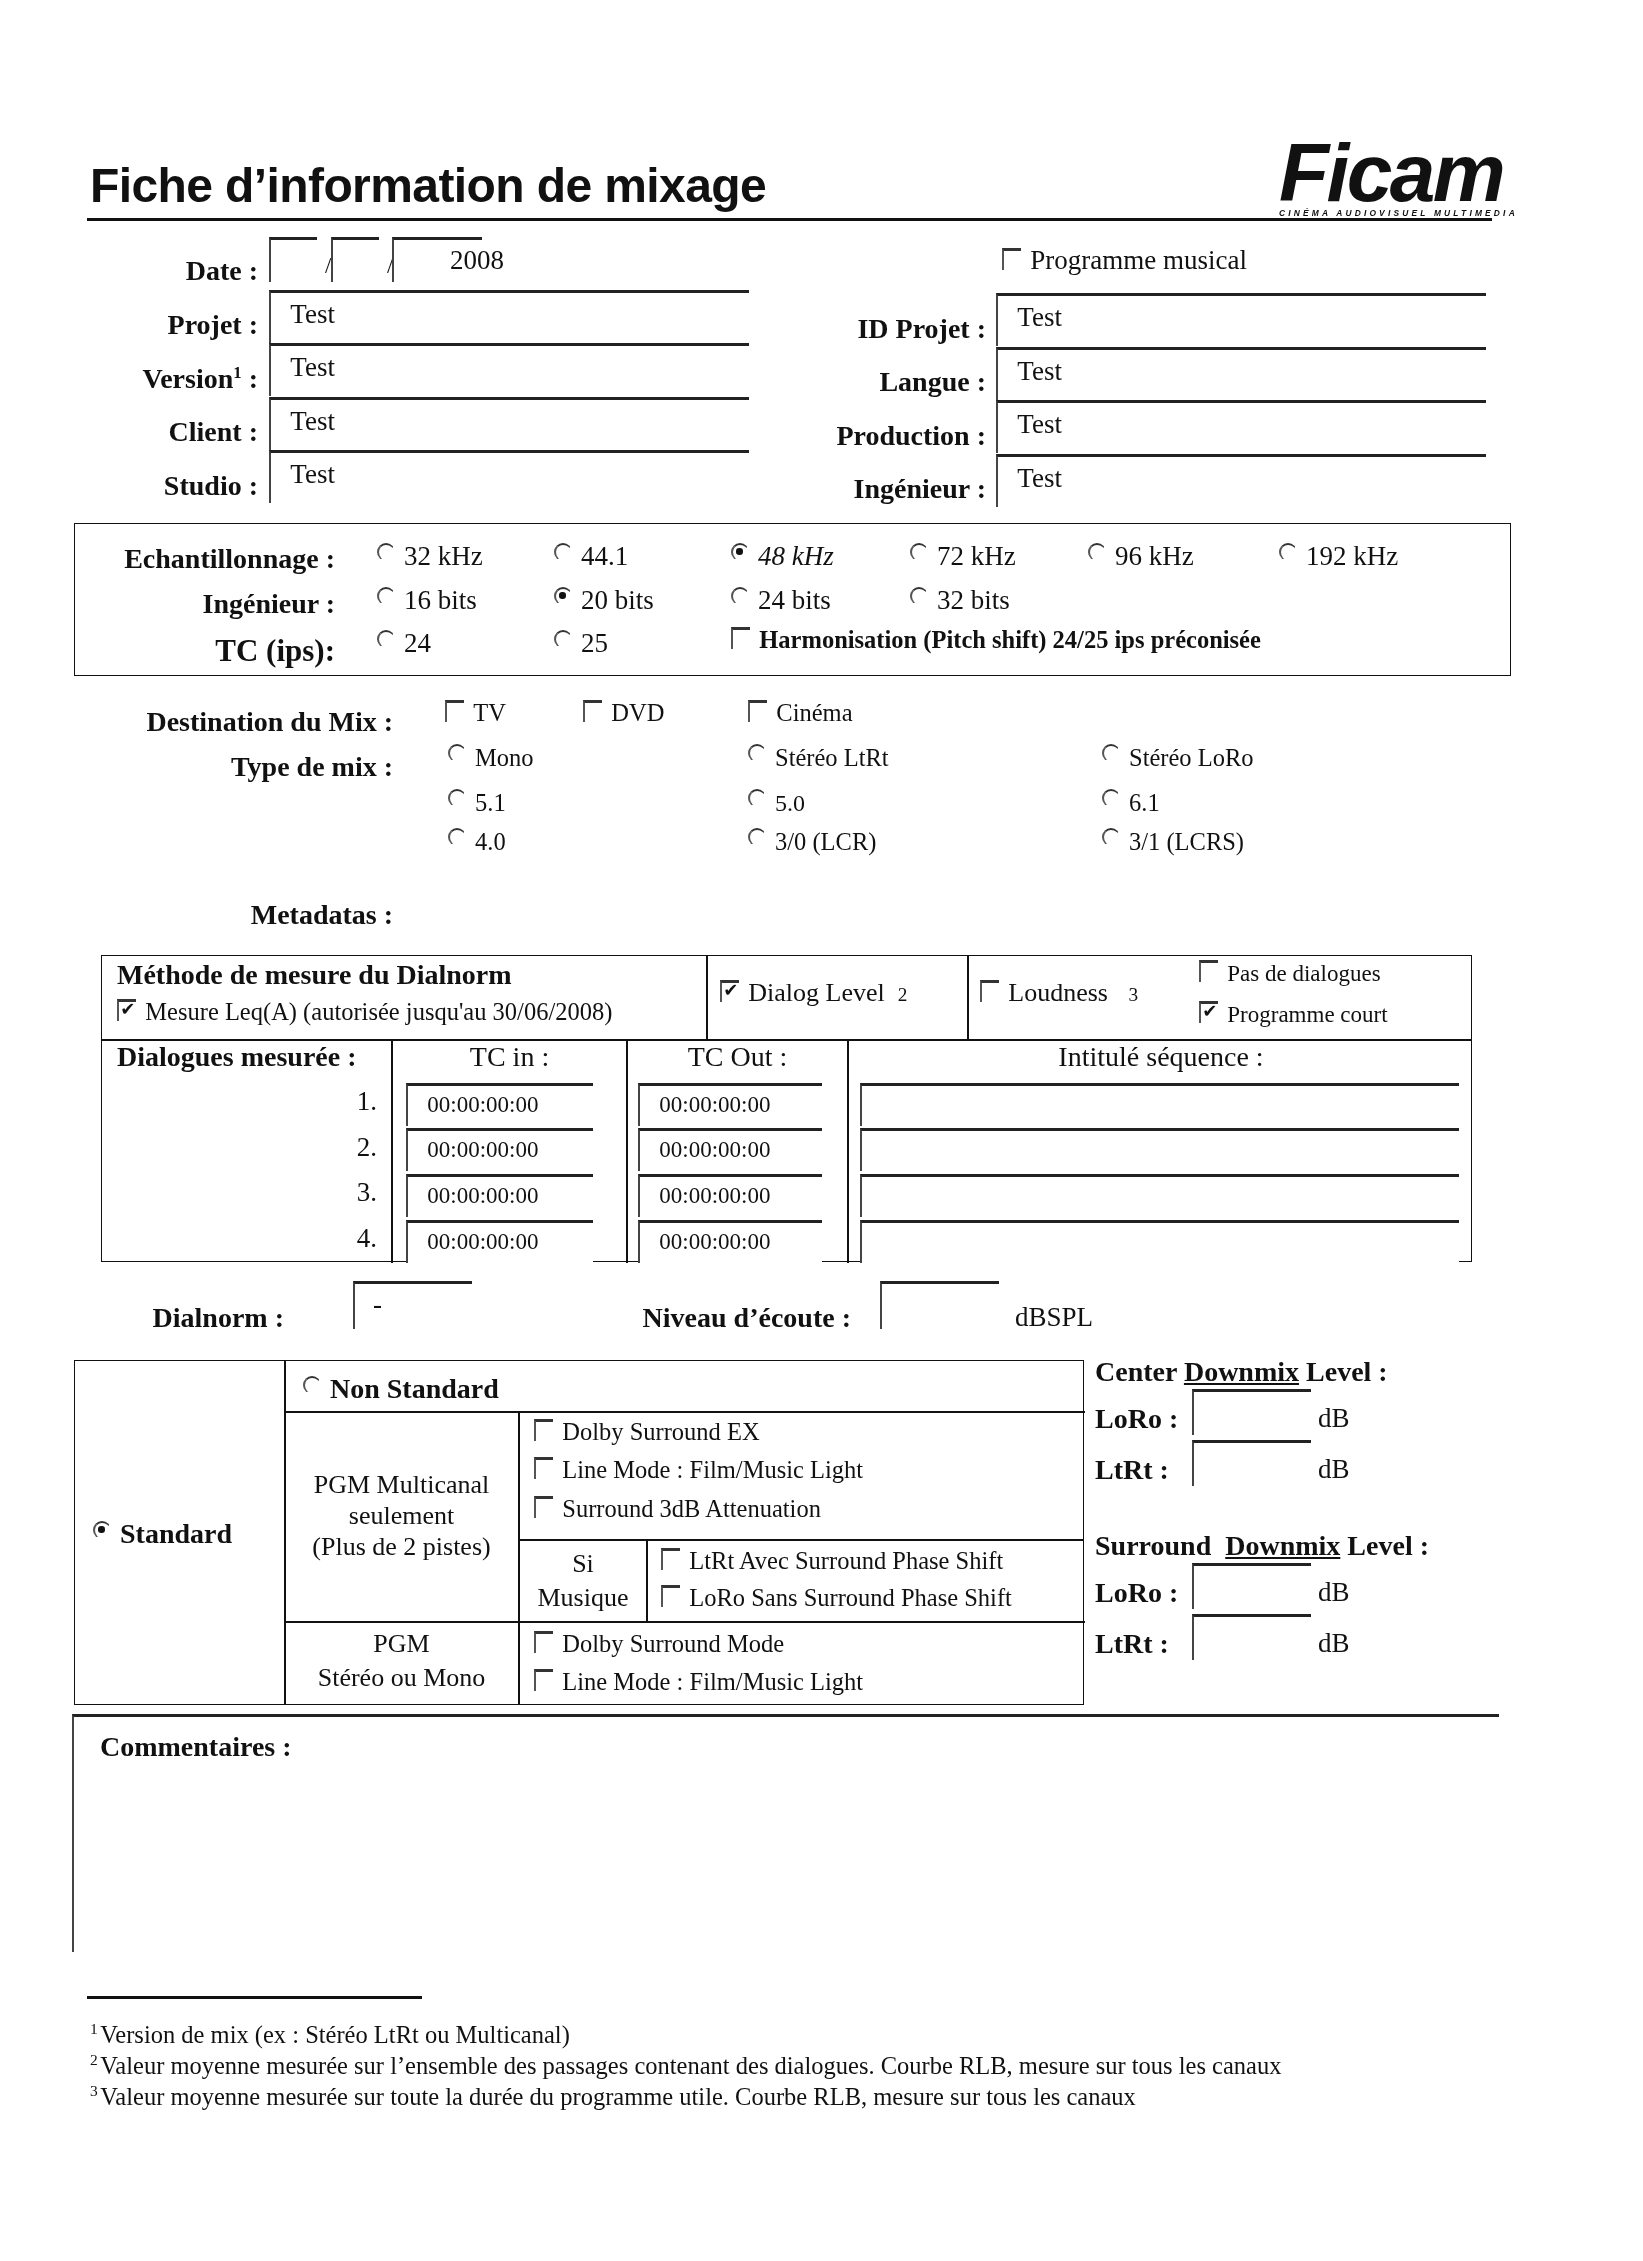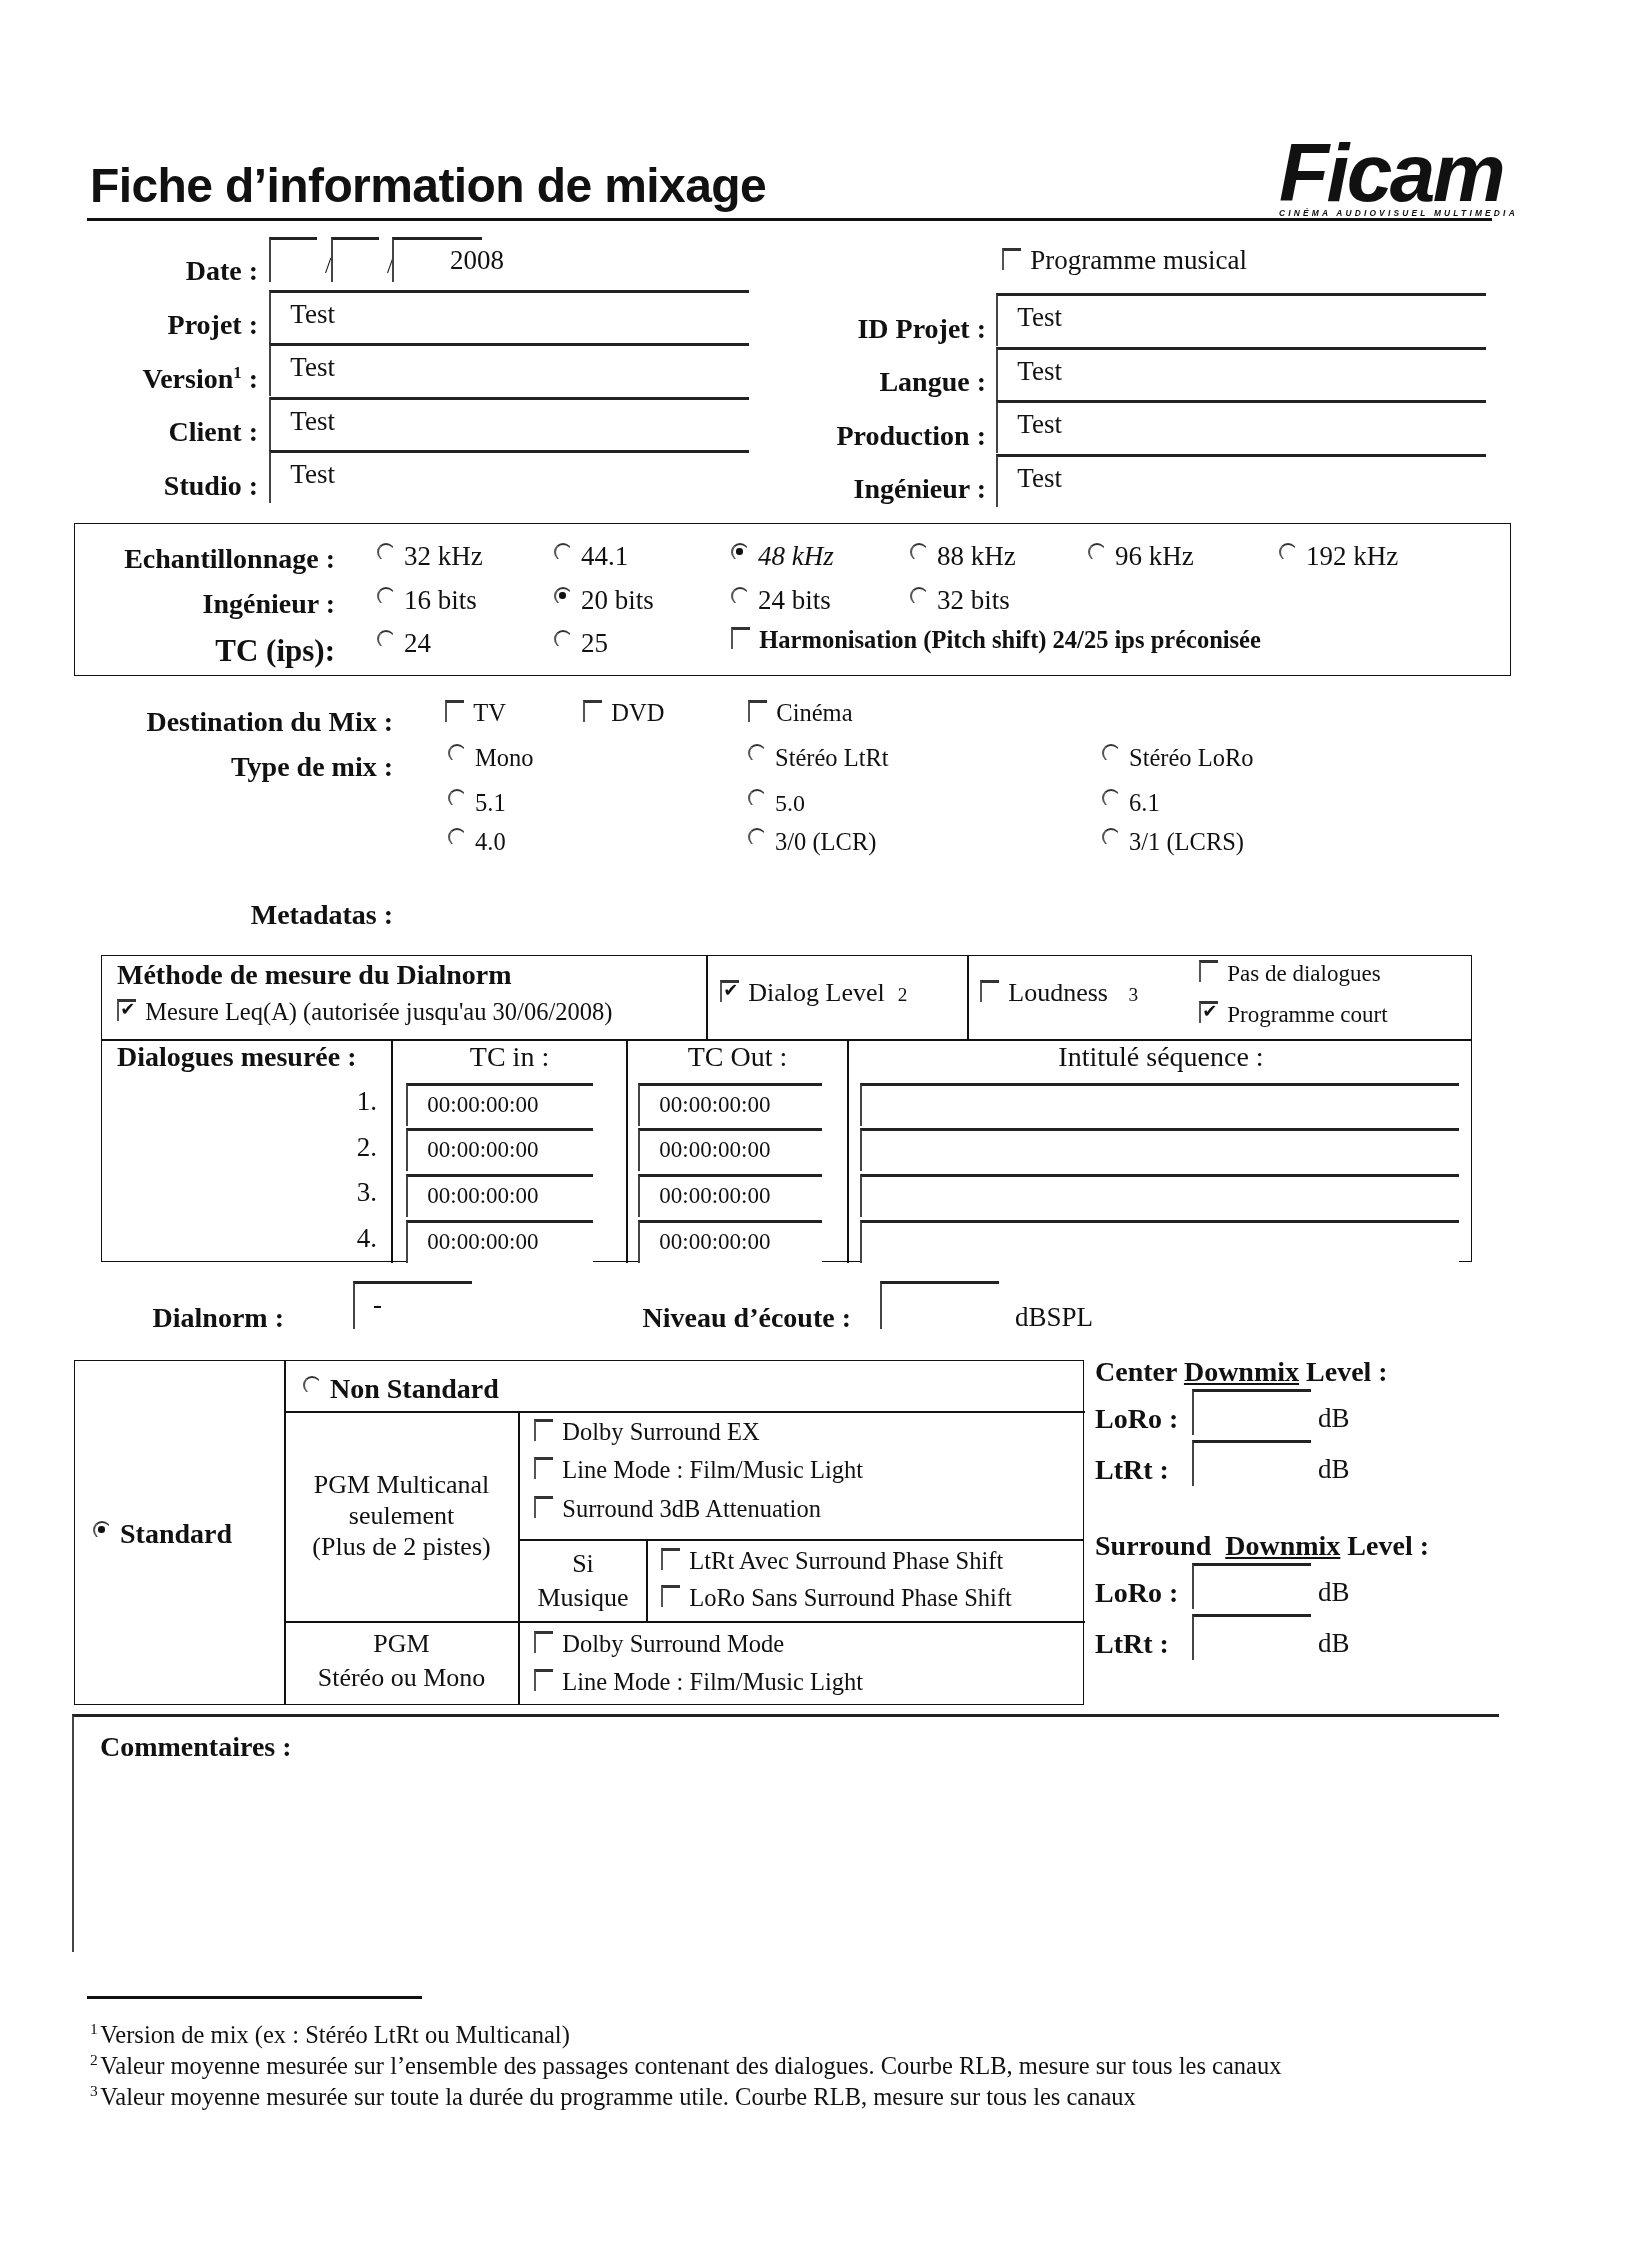--- a/index.html
+++ b/index.html
@@ -102,21 +102,21 @@
 
 <div class="box" style="left:74px;top:523px;width:1437px;height:153px;"></div>
 <div class="abs lbl" style="left:97px;top:543px;width:238px;">Echantillonnage :</div>
 <div class="abs lbl" style="left:97px;top:588px;width:238px;">Ingénieur :</div>
 <div class="abs lbl" style="left:97px;top:633px;width:238px;font-size:31px;">TC (ips):</div>
 
 <div id="sampling-row">
     <div class="opt" style="left:377px;top:541px;"><span class="rd"></span><span>32 kHz</span></div>
     <div class="opt" style="left:554px;top:541px;"><span class="rd"></span><span>44.1</span></div>
     <div class="opt" style="left:731px;top:541px;font-style:italic;"><span class="rd selected"></span><span>48 kHz</span></div>
-    <div class="opt" style="left:910px;top:541px;"><span class="rd"></span><span>88 kHz</span></div>
+    <div class="opt" style="left:910px;top:541px;"><span class="rd"></span><span>72 kHz</span></div>
     <div class="opt" style="left:1088px;top:541px;"><span class="rd"></span><span>96 kHz</span></div>
     <div class="opt" style="left:1279px;top:541px;"><span class="rd"></span><span>192 kHz</span></div>
   </div>
 <div id="resolution-row">
     <div class="opt" style="left:377px;top:585px;"><span class="rd"></span><span>16 bits</span></div>
     <div class="opt" style="left:554px;top:585px;"><span class="rd selected"></span><span>20 bits</span></div>
     <div class="opt" style="left:731px;top:585px;"><span class="rd"></span><span>24 bits</span></div>
     <div class="opt" style="left:910px;top:585px;"><span class="rd"></span><span>32 bits</span></div>
   </div>
 <div id="tc-row">

